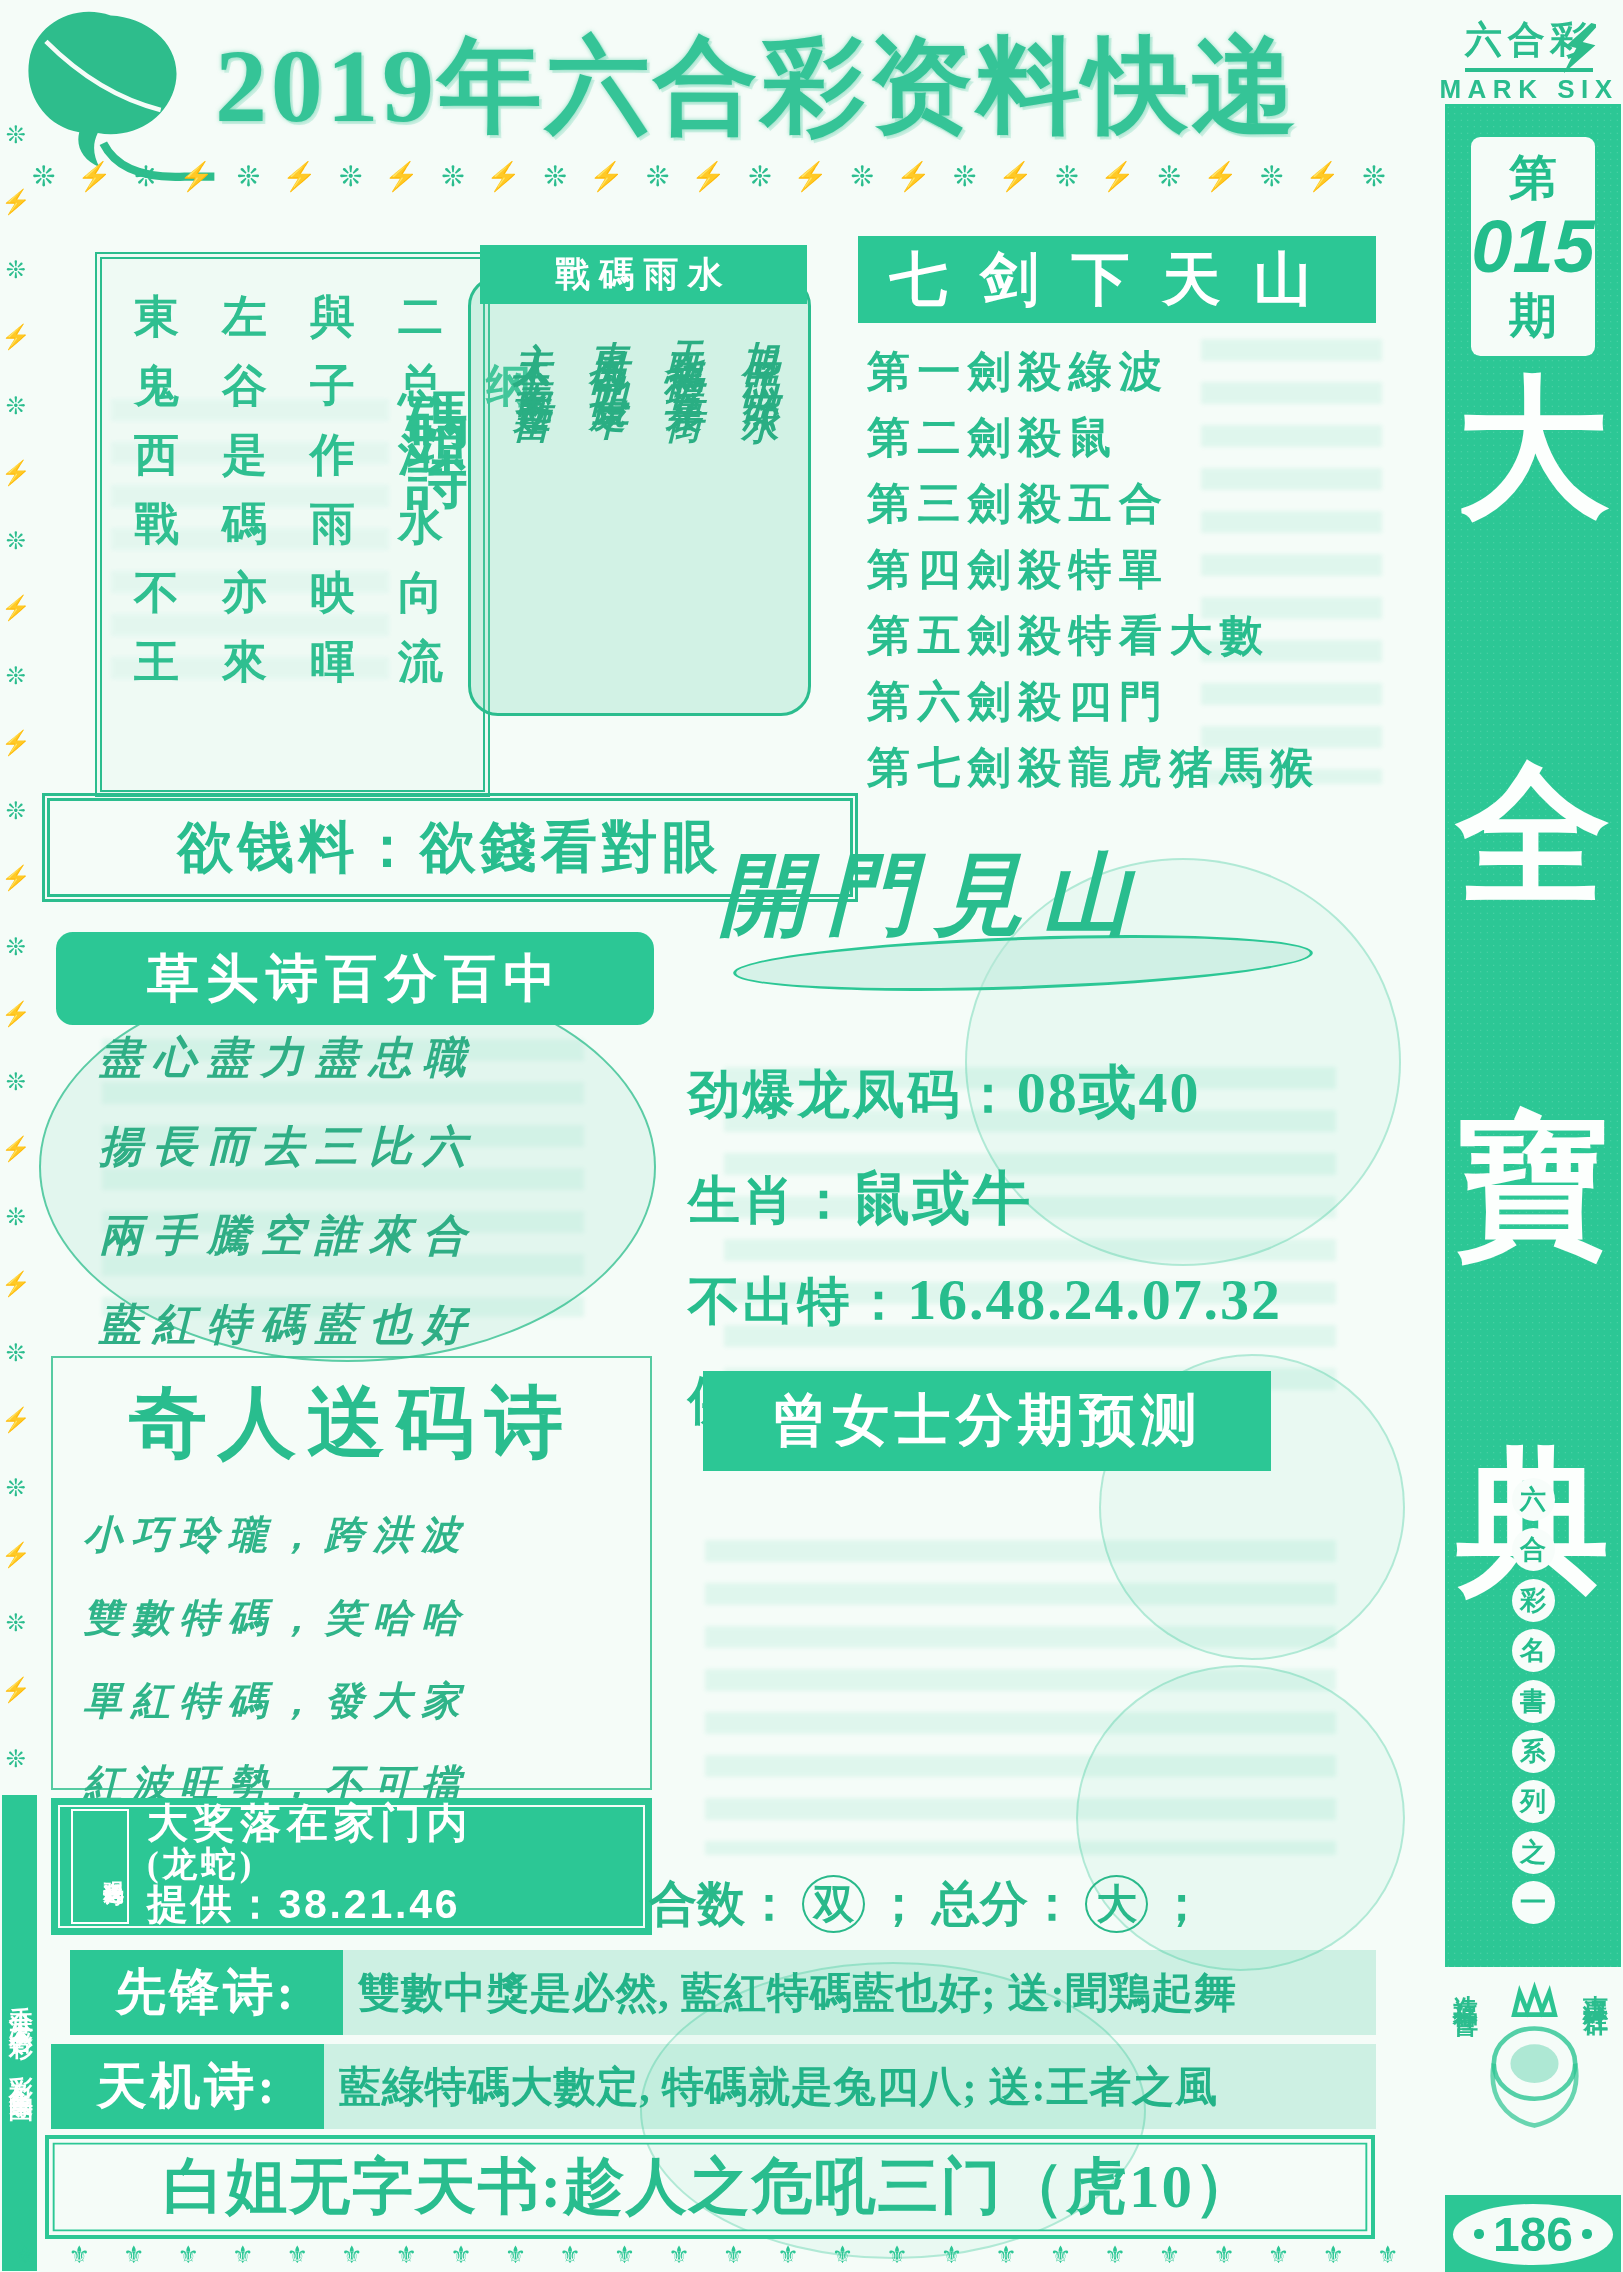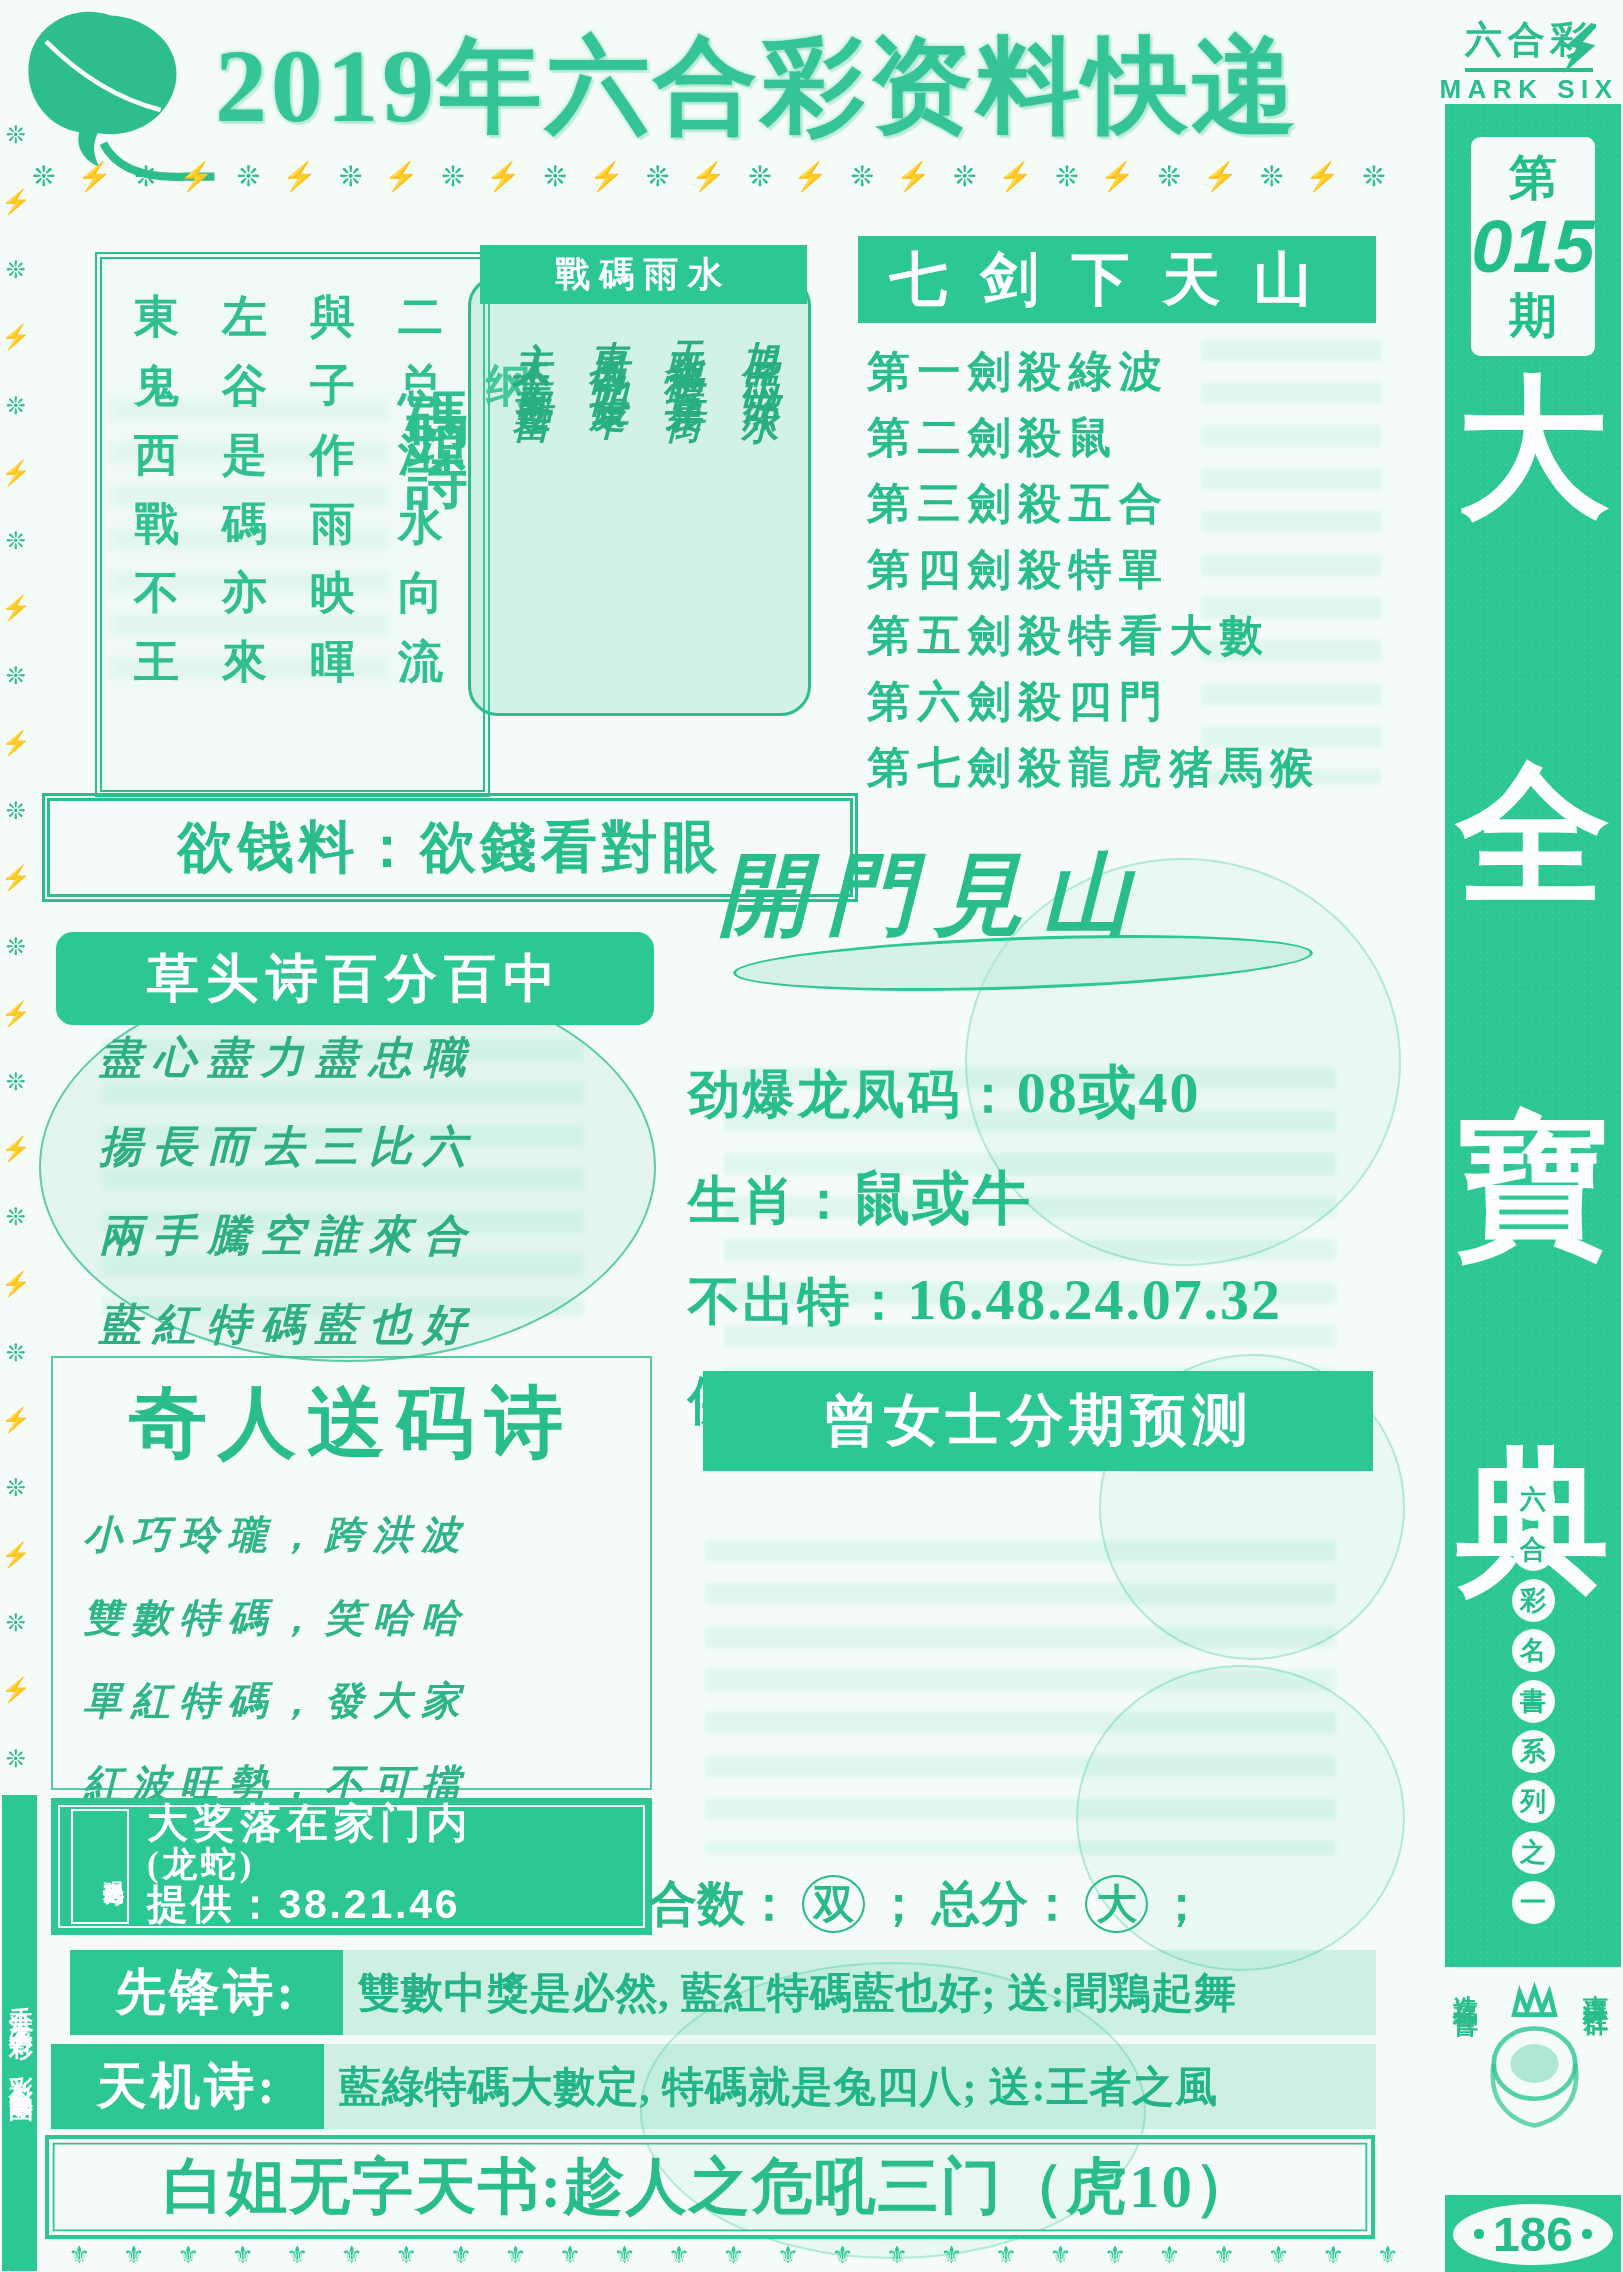--- a/index.html
+++ b/index.html
@@ -98,21 +98,21 @@
   
   .gy-panel{left:51px;top:1798px;width:601px;height:137px;background:var(--gfill);outline:2.8px solid #f6fdf8;outline-offset:-9.3px;z-index:2;}
   .gy-label{position:absolute;left:20.4px;top:11px;width:58px;height:115px;border:2.8px solid #fff;color:#fff;
     font-size:20.4px;font-weight:700;text-align:center;padding-top:1.9px;letter-spacing:0.9px;}
   .gy-content{position:absolute;left:96px;top:3.7px;color:#fff;line-height:1.07;}
   .gy-l1{font-size:41px;font-weight:700;letter-spacing:5.6px;}
   .gy-l2{font-size:35px;font-weight:700;letter-spacing:3.7px;}
   .gy-l3{font-size:41px;font-weight:700;letter-spacing:2.8px;font-family:"Liberation Sans","DejaVu Sans",sans-serif;}
 
   
-  .zs-header{left:703px;top:1371px;width:670px;height:100px;background:var(--gfill);color:#fff;z-index:2;
+  .zs-header{left:703px;top:1371px;width:568px;height:100px;background:var(--gfill);color:#fff;z-index:2;
     font-family:"Liberation Sans","DejaVu Sans",sans-serif;font-size:56px;font-weight:700;letter-spacing:5.6px;
     display:flex;align-items:center;justify-content:center;white-space:nowrap;}
   .zs-lines{left:649px;top:1493px;z-index:2;}
   .zs-line{white-space:nowrap;line-height:71px;}
   .zs-label{font-size:46px;font-weight:700;color:#29b98a;letter-spacing:1.9px;}
   .zs-val{font-size:51px;font-weight:700;color:#29b98a;letter-spacing:2.8px;}
   .hesu-line{left:649px;top:1872px;z-index:2;white-space:nowrap;display:flex;align-items:center;gap:9.3px;}
   .hs-label{font-size:48px;font-weight:700;color:#29b98a;}
   .hs-circ{width:63px;height:58px;border:2.8px solid #29b98a;border-radius:50%;display:inline-flex;align-items:center;justify-content:center;
     font-size:41px;font-weight:700;color:#29b98a;}

